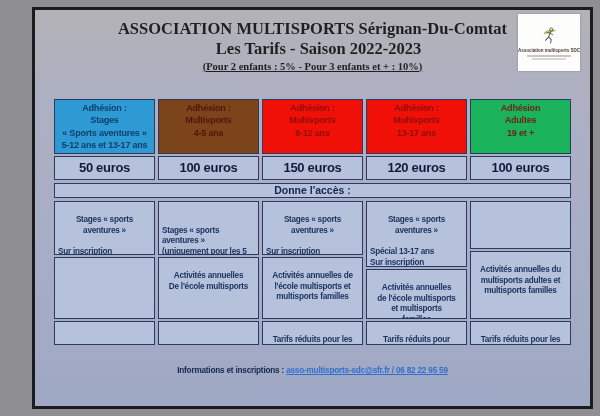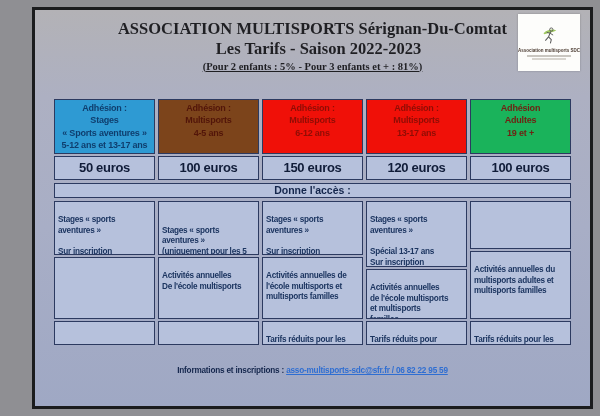--- a/index.html
+++ b/index.html
@@ -55,40 +55,40 @@
   .band{
     margin-top:3px;height:15px;width:517px;font-size:10.5px;font-weight:bold;
     text-align:center;line-height:12.5px;color:#14264c;
   }
   .acc-area{margin-top:3px;}
   .colstack{display:flex;flex-direction:column;gap:2px;width:101px;}
   .acell{
     width:101px;font-size:8.2px;line-height:1.3;letter-spacing:-0.25px;
     padding:2px 3px;white-space:pre-line;font-weight:bold;color:#1c3560;
   }
-  .ctr{text-align:left;}
+  .ctr{text-align:center;}
   .lft{text-align:left;}
   
   .h54{height:54px;} .h62{height:62px;} .h24{height:24px;}
   .h66{height:66px;} .h50{height:50px;} .h48{height:48px;} .h68{height:68px;}
   
   .footer{margin-top:21px;text-align:center;font-size:8.2px;font-weight:bold;
     color:#14264c;letter-spacing:-0.2px;}
   .footer a{color:#2f6ed2;text-decoration:underline;}
 </style>
 </head>
 <body>
 
 <div class="frame">
   <div class="page">
 
     <div class="titles">
       <div class="t1">ASSOCIATION MULTISPORTS Sérignan-Du-Comtat</div>
       <div class="t2">Les Tarifs - Saison 2022-2023</div>
-      <div class="t3">(Pour 2 enfants : 5% - Pour 3 enfants et + : 81%)</div>
+      <div class="t3">(Pour 2 enfants : 5% - Pour 3 enfants et + : 10%)</div>
     </div>
 
     <div class="logo">
       <span>
         <svg width="22" height="22" viewBox="0 0 24 24">
           <path d="M6 9 C10 5, 16 4, 20 6 C16 8, 10 9, 7 10 Z" fill="#8fbf44" opacity="0.85"></path>
           <circle cx="14.5" cy="5" r="1.8" fill="none" stroke="#5a5a5a" stroke-width="1"></circle>
           <path d="M13.8 7.2 L11.5 13" stroke="#5a5a5a" stroke-width="1.2" fill="none"></path>
           <path d="M13.2 9 L9.5 8 M13.2 9 L16.5 11" stroke="#5a5a5a" stroke-width="1" fill="none"></path>
           <path d="M11.5 13 L8 17 M11.5 13 L14.5 16 L13.5 20" stroke="#5a5a5a" stroke-width="1.1" fill="none"></path>

